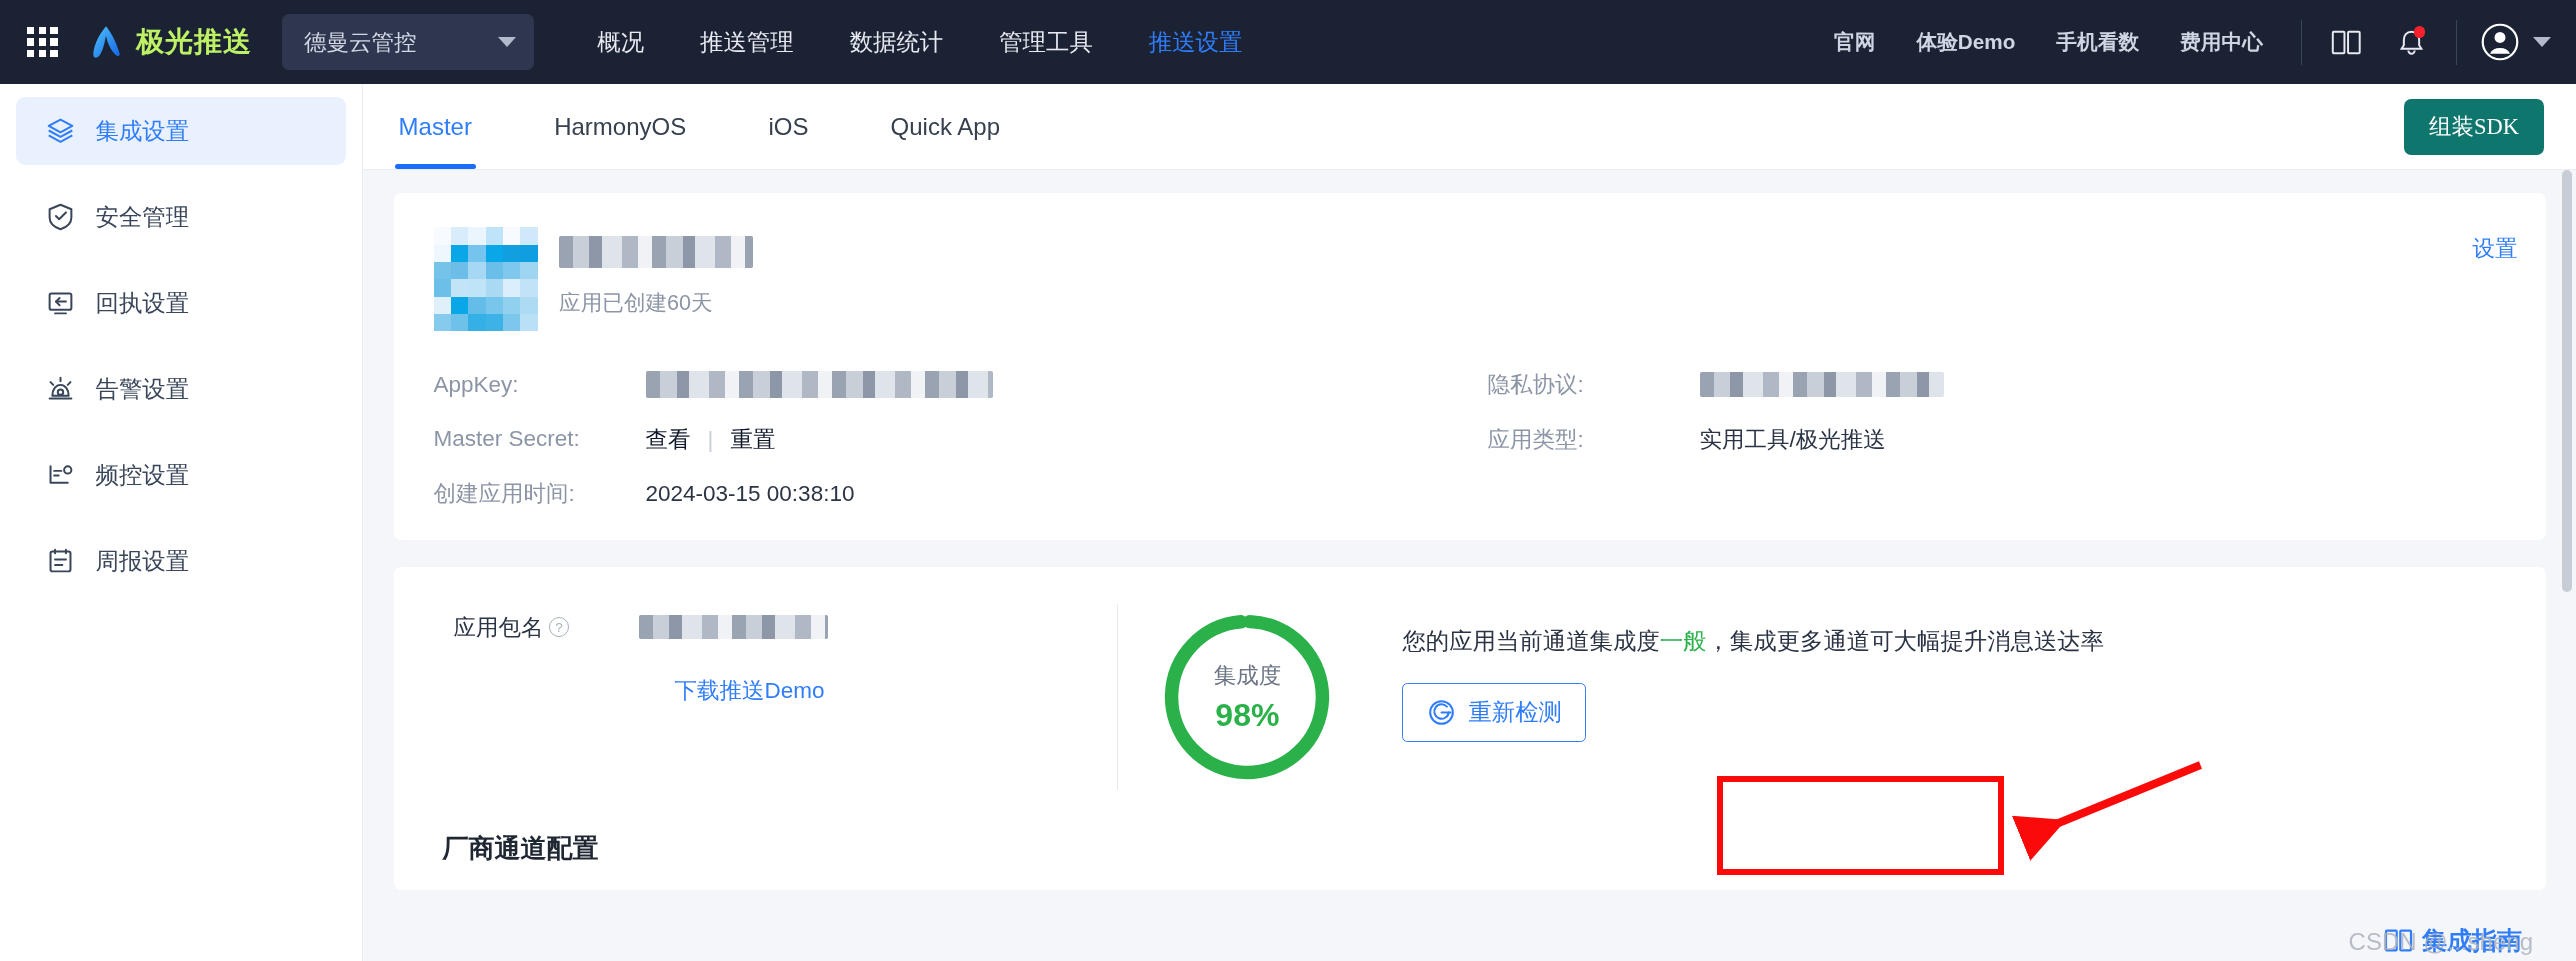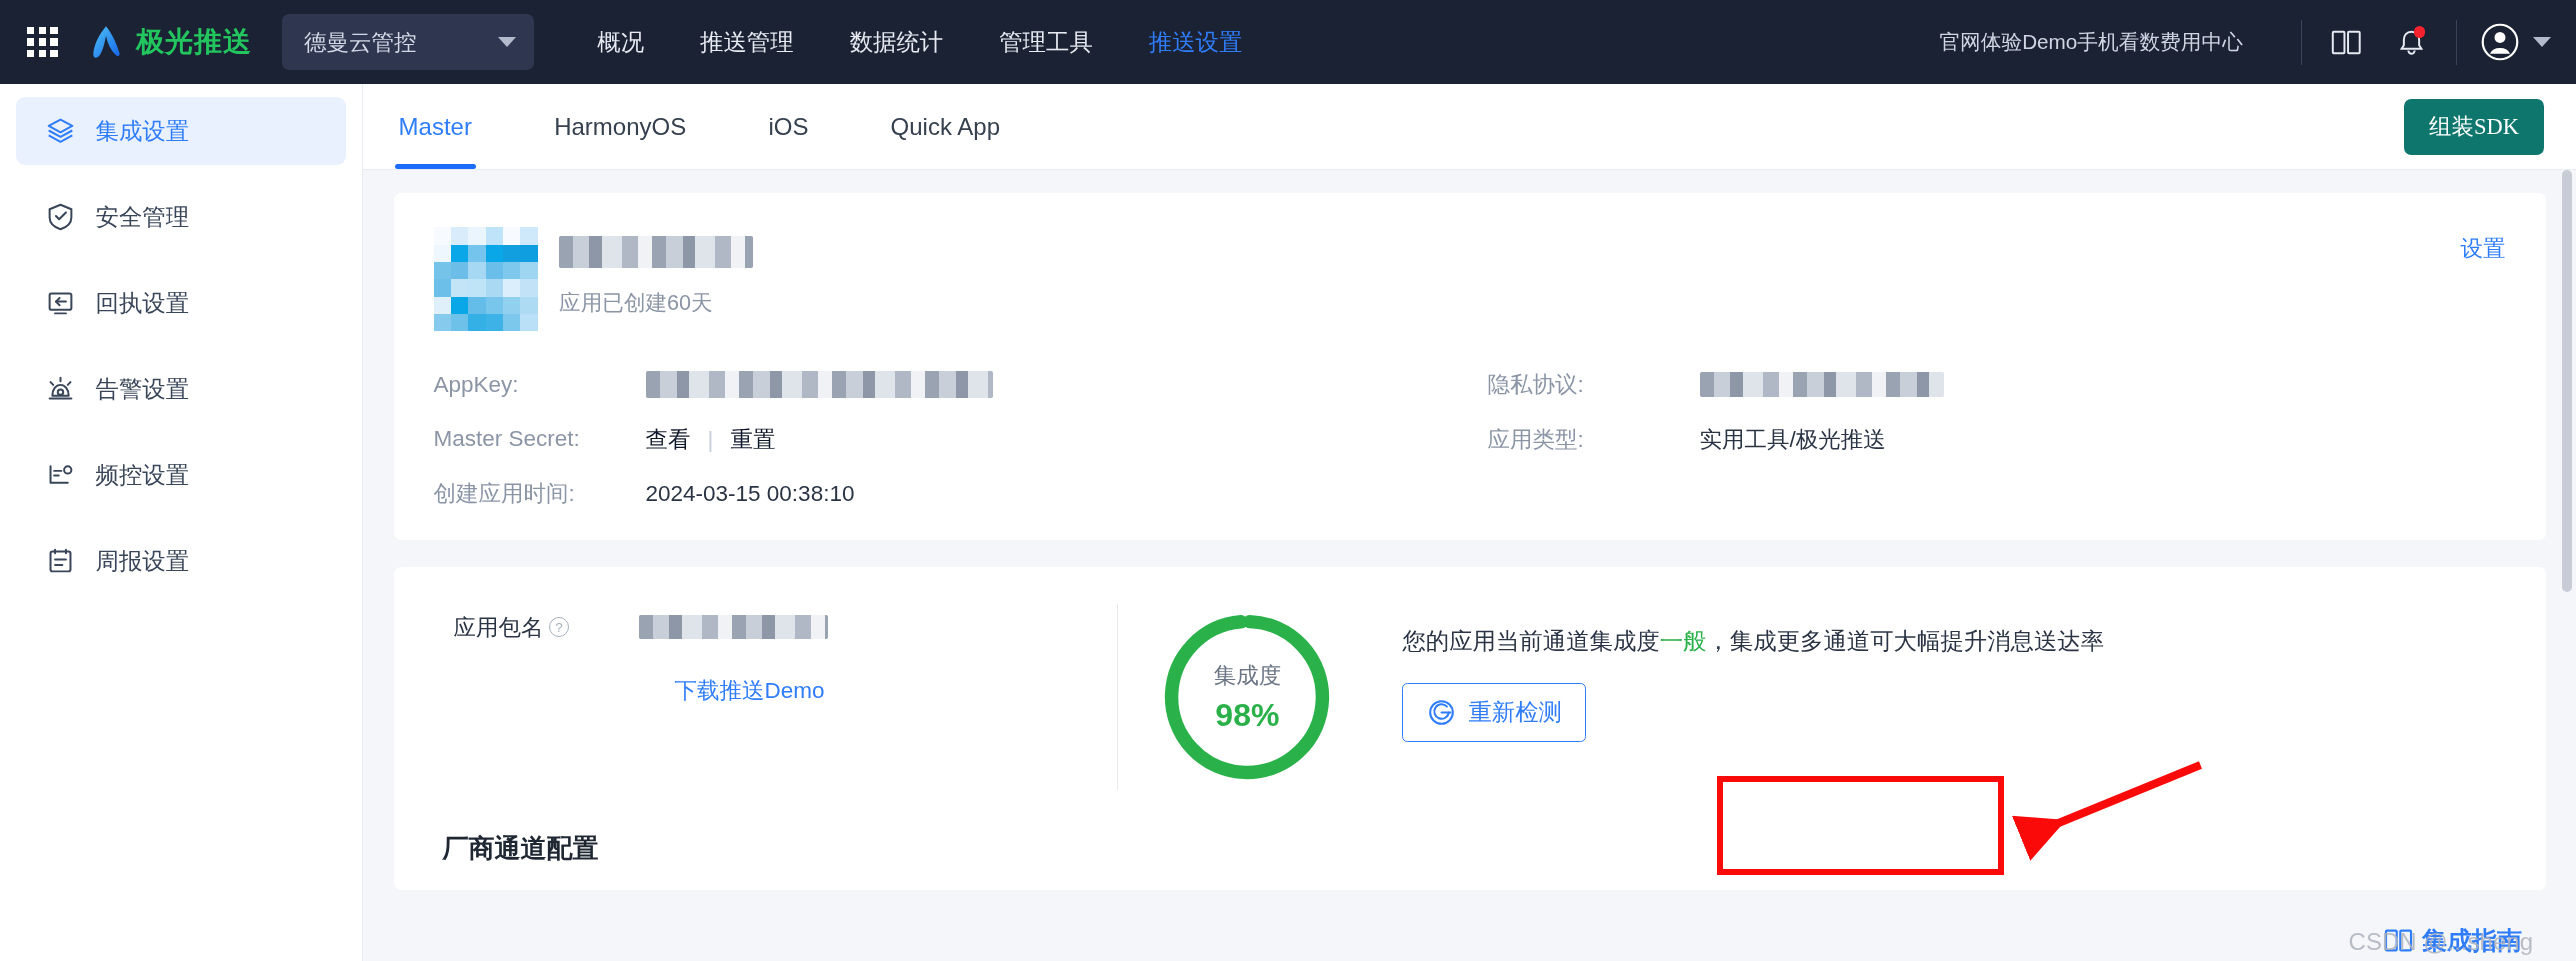--- a/index.html
+++ b/index.html
@@ -18,34 +18,34 @@
     align-items: center;
     padding: 0 25px 0 27px;
     position: relative;
   }
   .grid-icon { width: 30.5px; height: 30.5px; display: grid;
     grid-template-columns: repeat(3, 7.2px); grid-template-rows: repeat(3, 7.2px);
     gap: 4.5px; margin-right: 29px; cursor: pointer; }
   .grid-icon i { background: #ffffff; display: block; width: 7.2px; height: 7.2px; }
   .brand { display: flex; align-items: center; margin-right: 30.5px; }
   .brand-logo { width: 38px; height: 38px; margin-right: 11.7px; }
-  .brand-name { color: #22c55e; font-size: 28px; font-weight: bold; letter-spacing: 0.9px; }
+  .brand-name { color: #bef264; font-size: 28px; font-weight: bold; letter-spacing: 0.9px; }
   .app-select {
     width: 252px; height: 56px; background: #2f3650; border-radius: 7.2px;
     display: flex; align-items: center; justify-content: space-between;
     padding: 0 18px 0 21.6px; cursor: pointer; margin-right: 63px;
   }
   .app-select-label { color: #d3d8e6; font-size: 22.5px; }
   .chev { width: 0; height: 0; border-left: 9px solid transparent;
     border-right: 9px solid transparent; border-top: 10px solid #b2bacb; }
   .main-nav { display: flex; align-items: center; gap: 56px; }
   .main-nav a { color: #e7eaf2; font-size: 23.4px; text-decoration: none; cursor: pointer; white-space: nowrap; }
   .main-nav a.active { color: #2f7dfb; }
   .header-right { margin-left: auto; display: flex; align-items: center; }
-  .util-nav { display: flex; margin-right: 58px; }
+  .util-nav { display: flex; gap: 41px; margin-right: 38px; font-weight: bold; }
   .util-nav a { color: #cfd5e2; font-size: 20.7px; text-decoration: none; cursor: pointer; white-space: nowrap; }
   .divider-v { width: 0.9px; height: 45px; background: #3b4358; }
   .icon-btn { width: 50px; height: 50px; display: flex; align-items: center;
     justify-content: center; cursor: pointer; position: relative; }
   .bell-dot { position: absolute; top: 9px; right: 10.8px; width: 11.7px; height: 11.7px;
     background: #f5222d; border-radius: 50%; }
   .avatar-wrap { display: flex; align-items: center; gap: 12.6px; cursor: pointer; margin-left: 23.4px; }
 
   
   .body-wrap { display: flex; height: 877px; }
@@ -88,21 +88,21 @@
   .app-icon { width: 104px; height: 104px; flex-shrink: 0;
     display: grid; grid-template-columns: repeat(6, 1fr); grid-template-rows: repeat(6, 1fr); }
   .app-icon i { display: block; }
   .app-meta { margin-left: 21.6px; padding-top: 9px; }
   .blur-bar { border-radius: 1.8px;
     background: repeating-linear-gradient(90deg,
       #9aa3b2 0 14.4px, #c9cfd9 14.4px 30.5px, #8e97a8 30.5px 43px, #dfe3ea 43px 63px,
       #b0b8c6 63px 79px, #f0f2f6 79px 93px); }
   .app-name-blur { width: 194px; height: 32px; }
   .app-age { font-size: 21.6px; color: #8b95a6; margin-top: 20px; }
-  .set-link { position: absolute; right: 40px; top: 40px; color: #2f7dfb;
+  .set-link { position: absolute; right: 28px; top: 40px; color: #2f7dfb;
     font-size: 22.5px; cursor: pointer; }
 
   .kv-grid { margin-top: 38px; display: grid; grid-template-columns: 1fr 1fr;
     column-gap: 36px; row-gap: 23.4px; }
   .kv { display: flex; align-items: center; }
   .kv-k { font-size: 22.5px; color: #8b95a6; width: 212px; flex-shrink: 0; }
   .kv-v { font-size: 22.5px; color: #2b3445; }
   .kv-v .lnk { color: #0f172a; cursor: pointer; }
   .kv-sep { color: #c9cfd9; margin: 0 10.8px; }
   .appkey-blur { width: 347px; height: 27px; }

